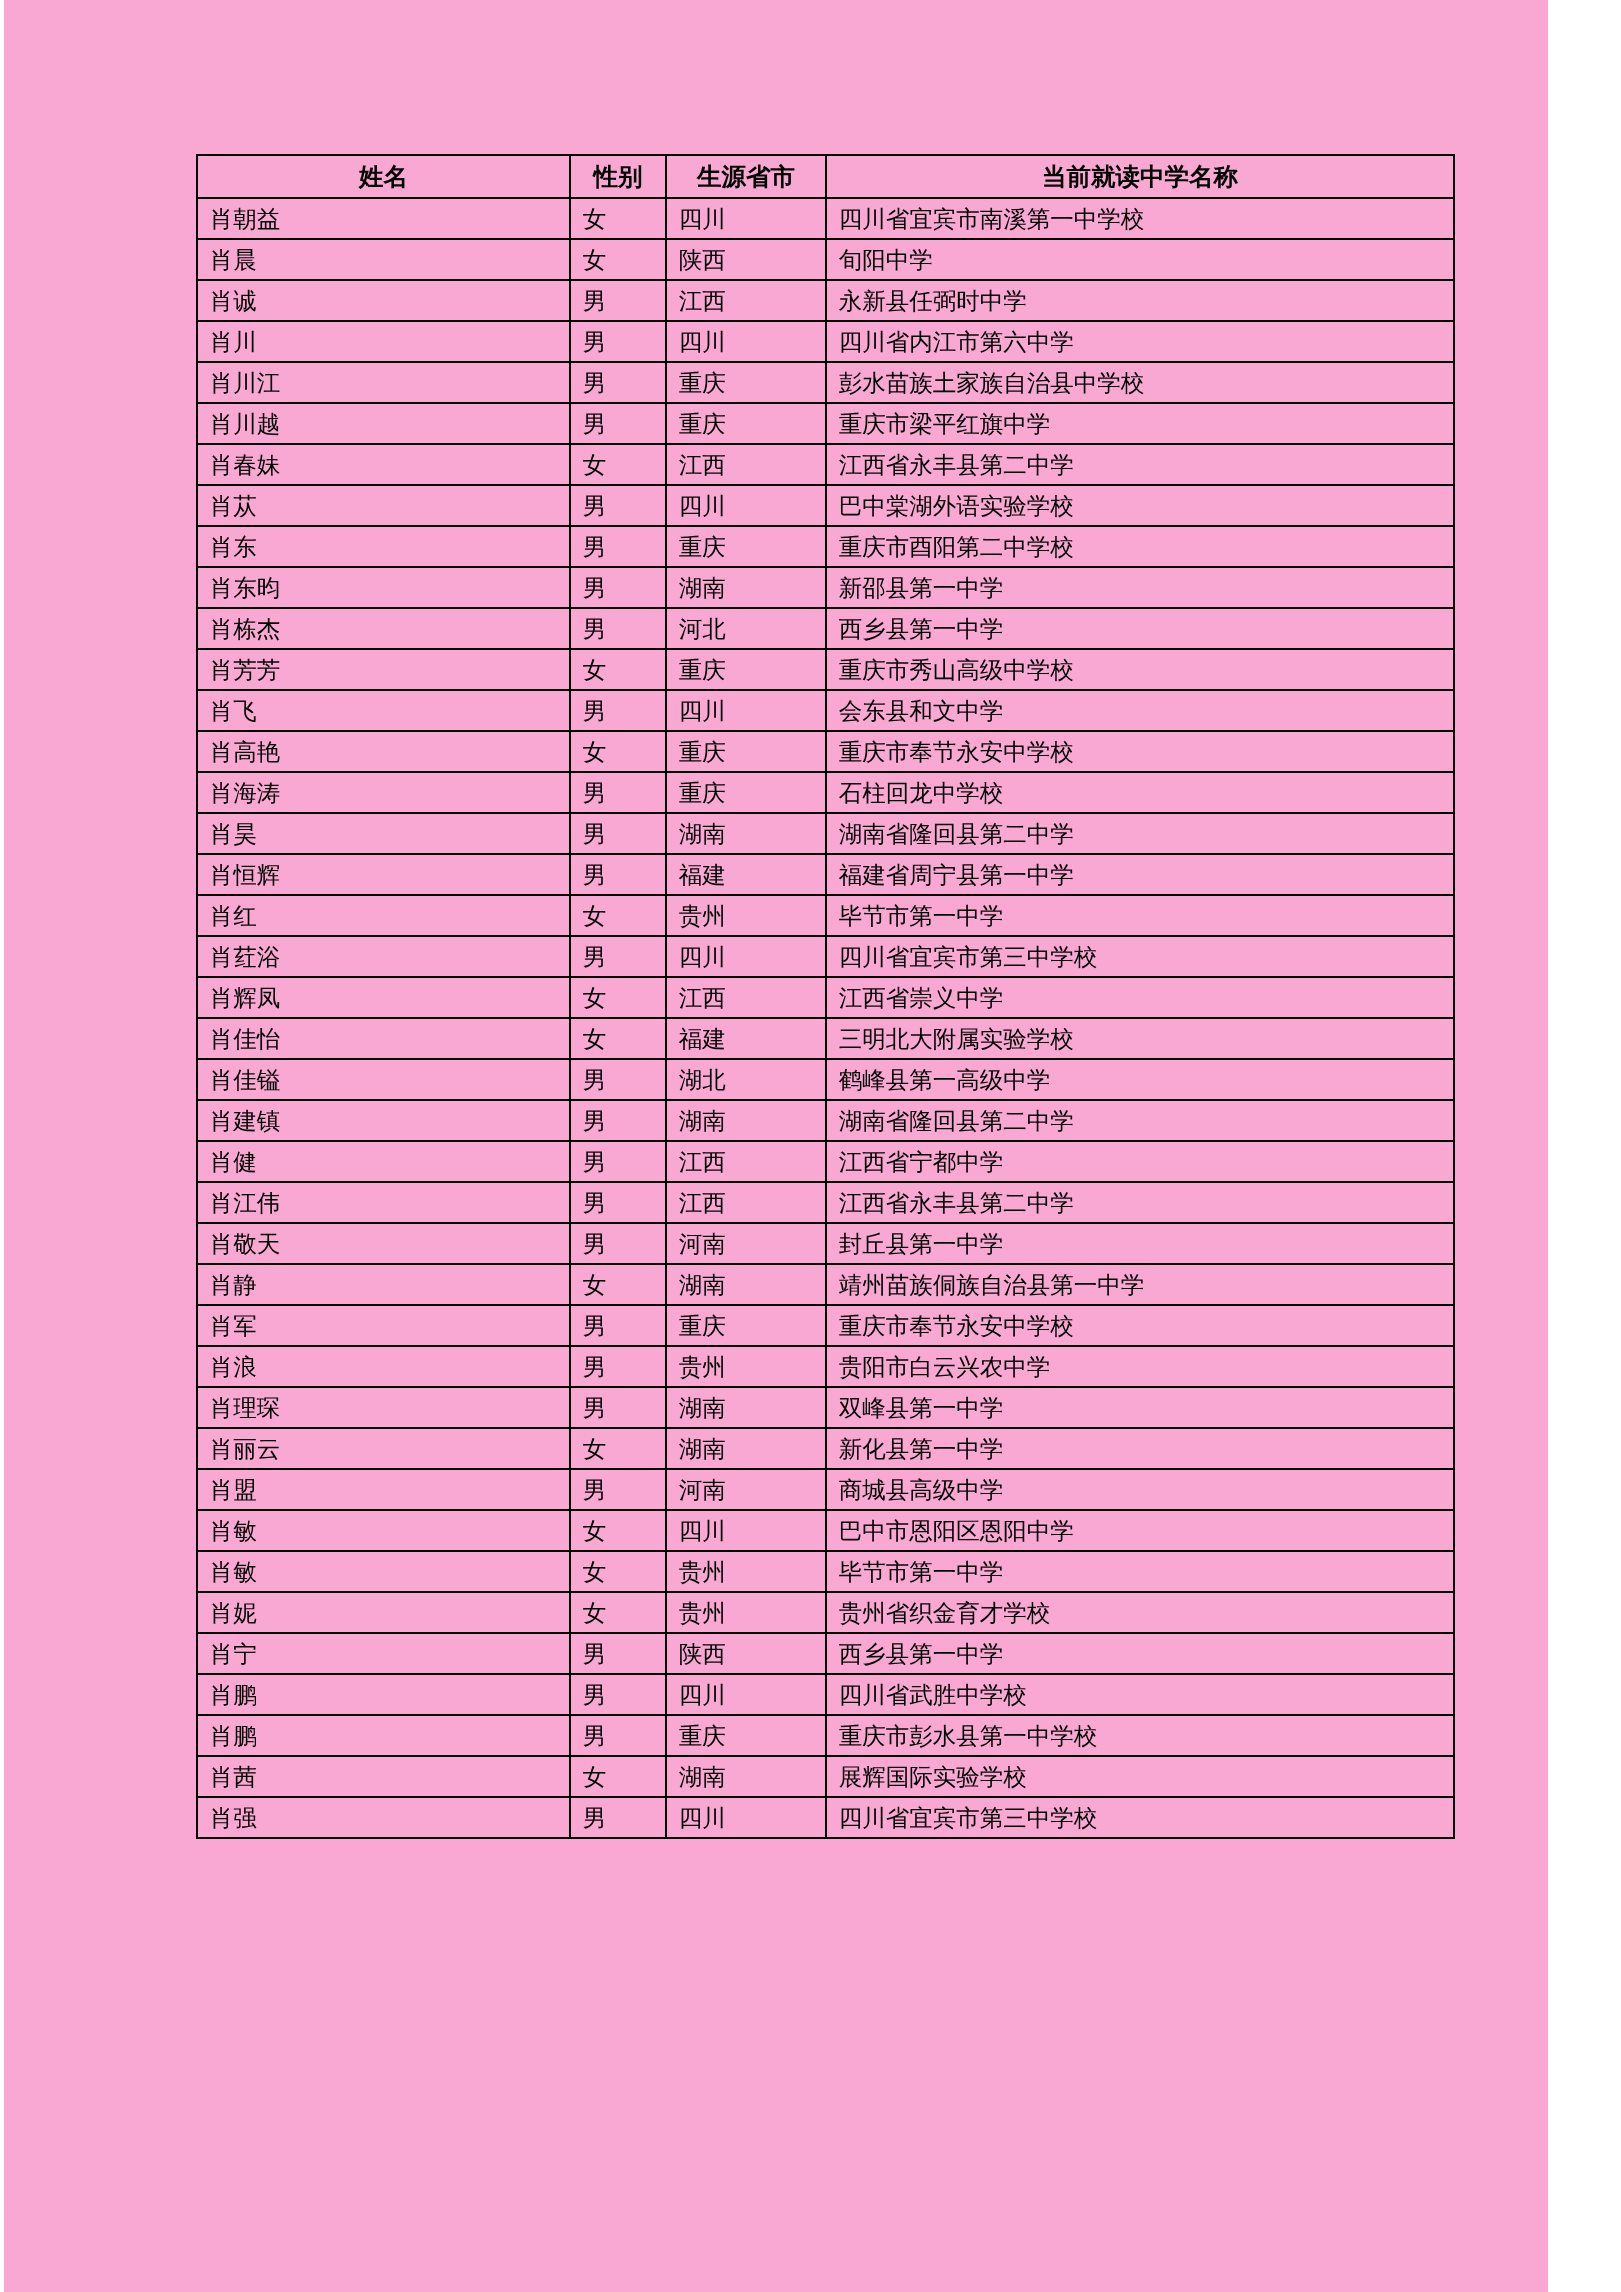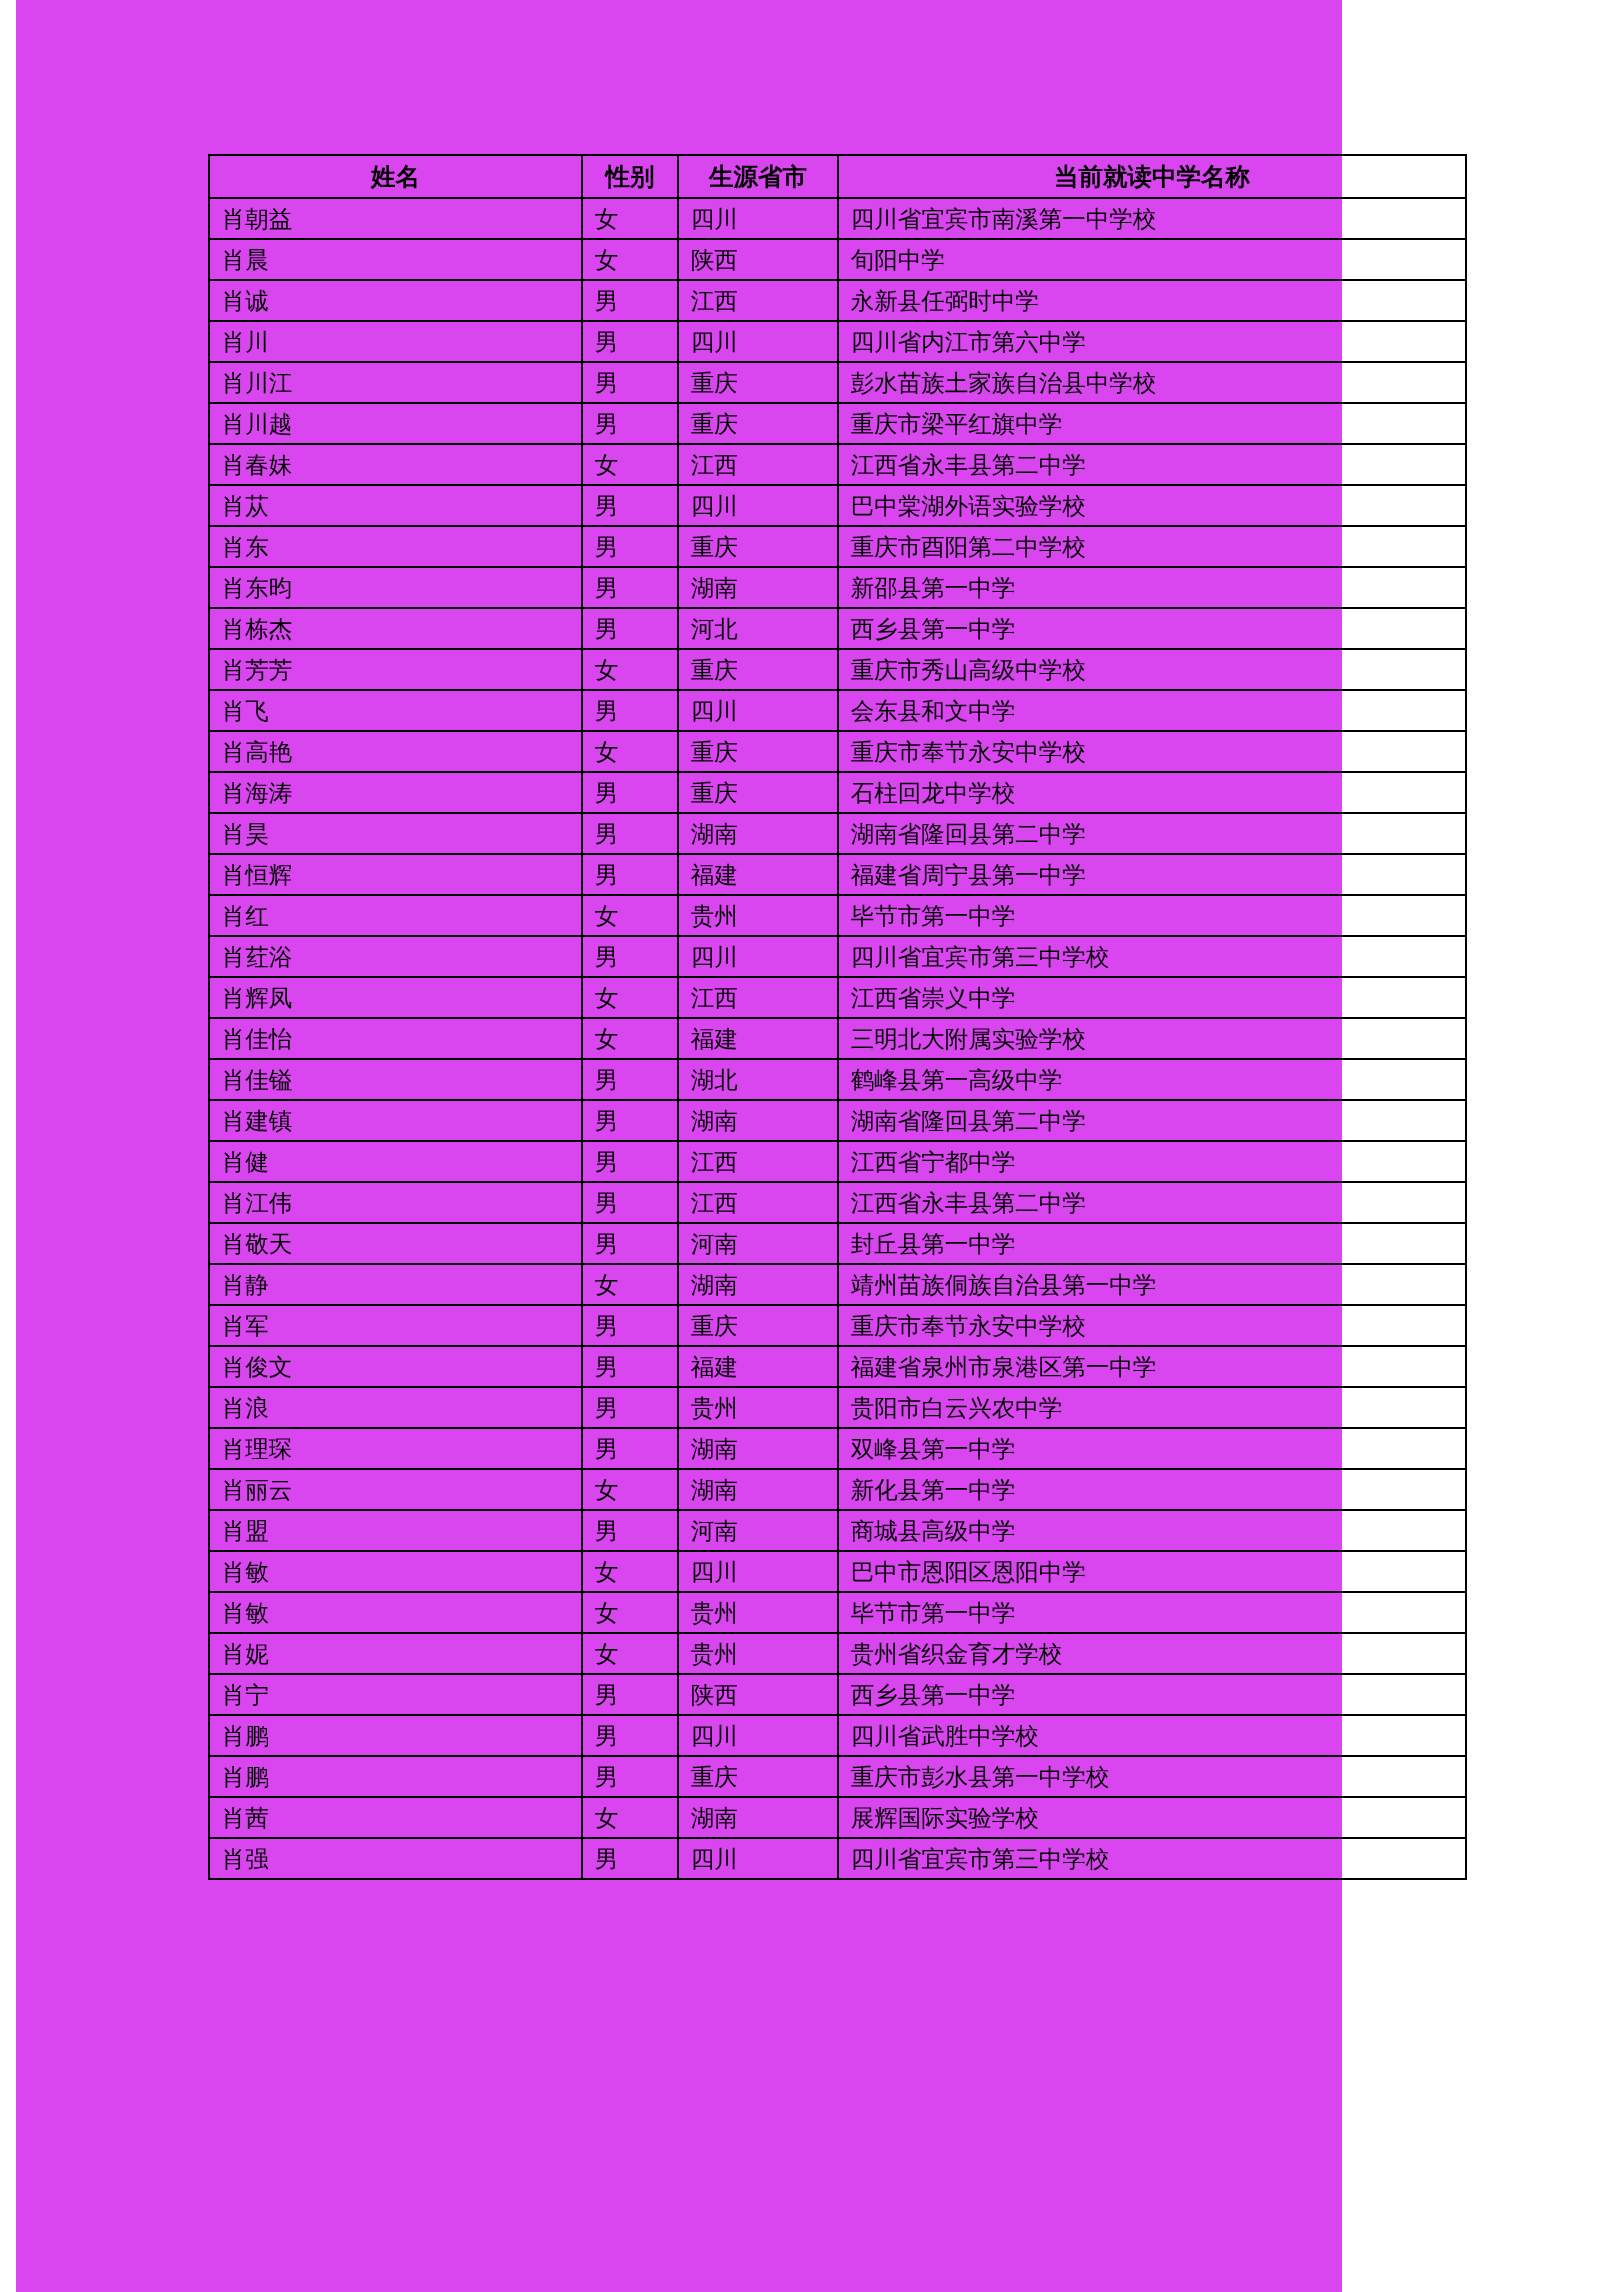--- a/index.html
+++ b/index.html
@@ -10,23 +10,23 @@
     body {
       width: 1621px;
       height: 2293px;
       position: relative;
       overflow: hidden;
       font-family: "DejaVu Sans", "Liberation Sans", sans-serif;
       color: #000;
     }
     .page {
       position: absolute;
-      left: 16px; top: 0;
-      width: 1326px; height: 2293px;
-      background: #d946ef;
+      left: 4px; top: 0;
+      width: 1544px; height: 2293px;
+      background: #f9a8d4;
     }
     table.roster {
       position: absolute;
       left: 192px;
       top: 154px;
       width: 1258px;
       border-collapse: collapse;
       table-layout: fixed;
     }
     table.roster th, table.roster td {
@@ -237,26 +237,20 @@
           <td>湖南</td>
           <td>靖州苗族侗族自治县第一中学</td>
         </tr>
         <tr>
           <td>肖军</td>
           <td>男</td>
           <td>重庆</td>
           <td>重庆市奉节永安中学校</td>
         </tr>
         <tr>
-          <td>肖俊文</td>
-          <td>男</td>
-          <td>福建</td>
-          <td>福建省泉州市泉港区第一中学</td>
-        </tr>
-        <tr>
           <td>肖浪</td>
           <td>男</td>
           <td>贵州</td>
           <td>贵阳市白云兴农中学</td>
         </tr>
         <tr>
           <td>肖理琛</td>
           <td>男</td>
           <td>湖南</td>
           <td>双峰县第一中学</td>

